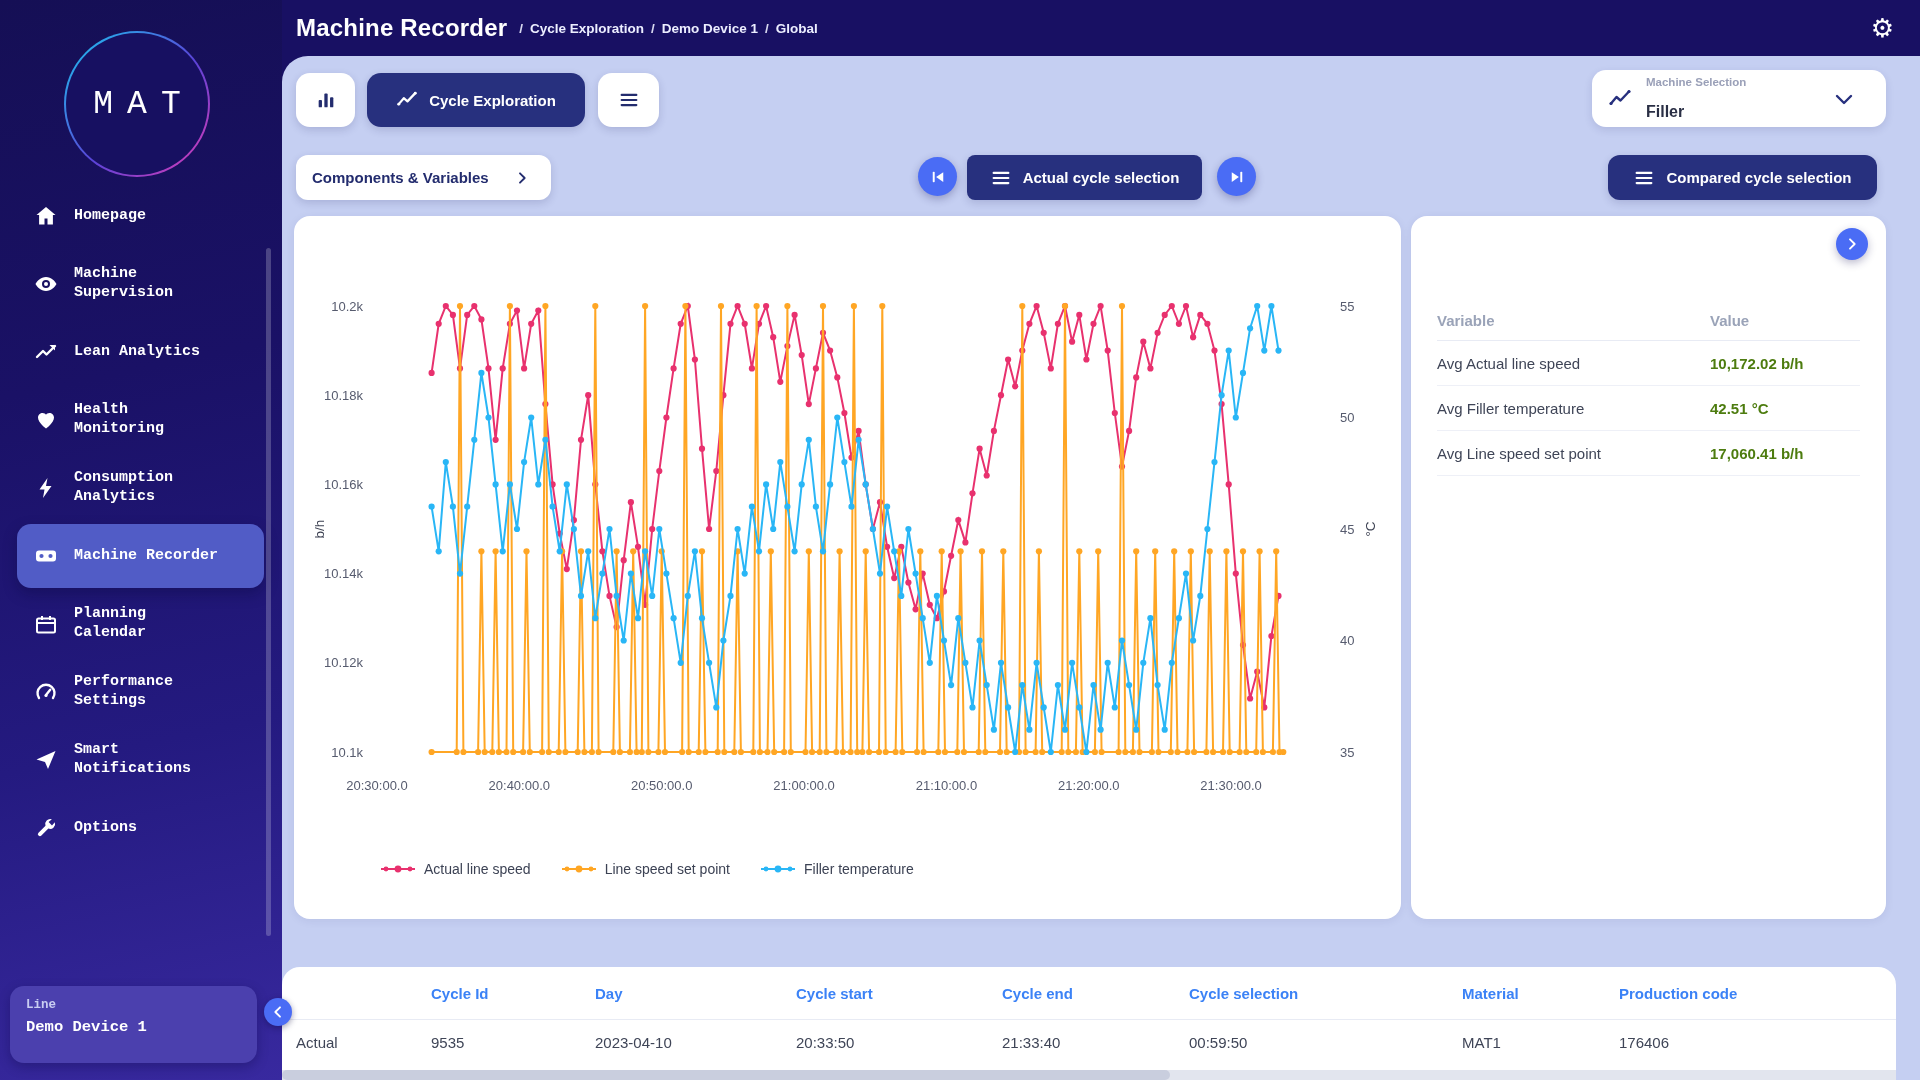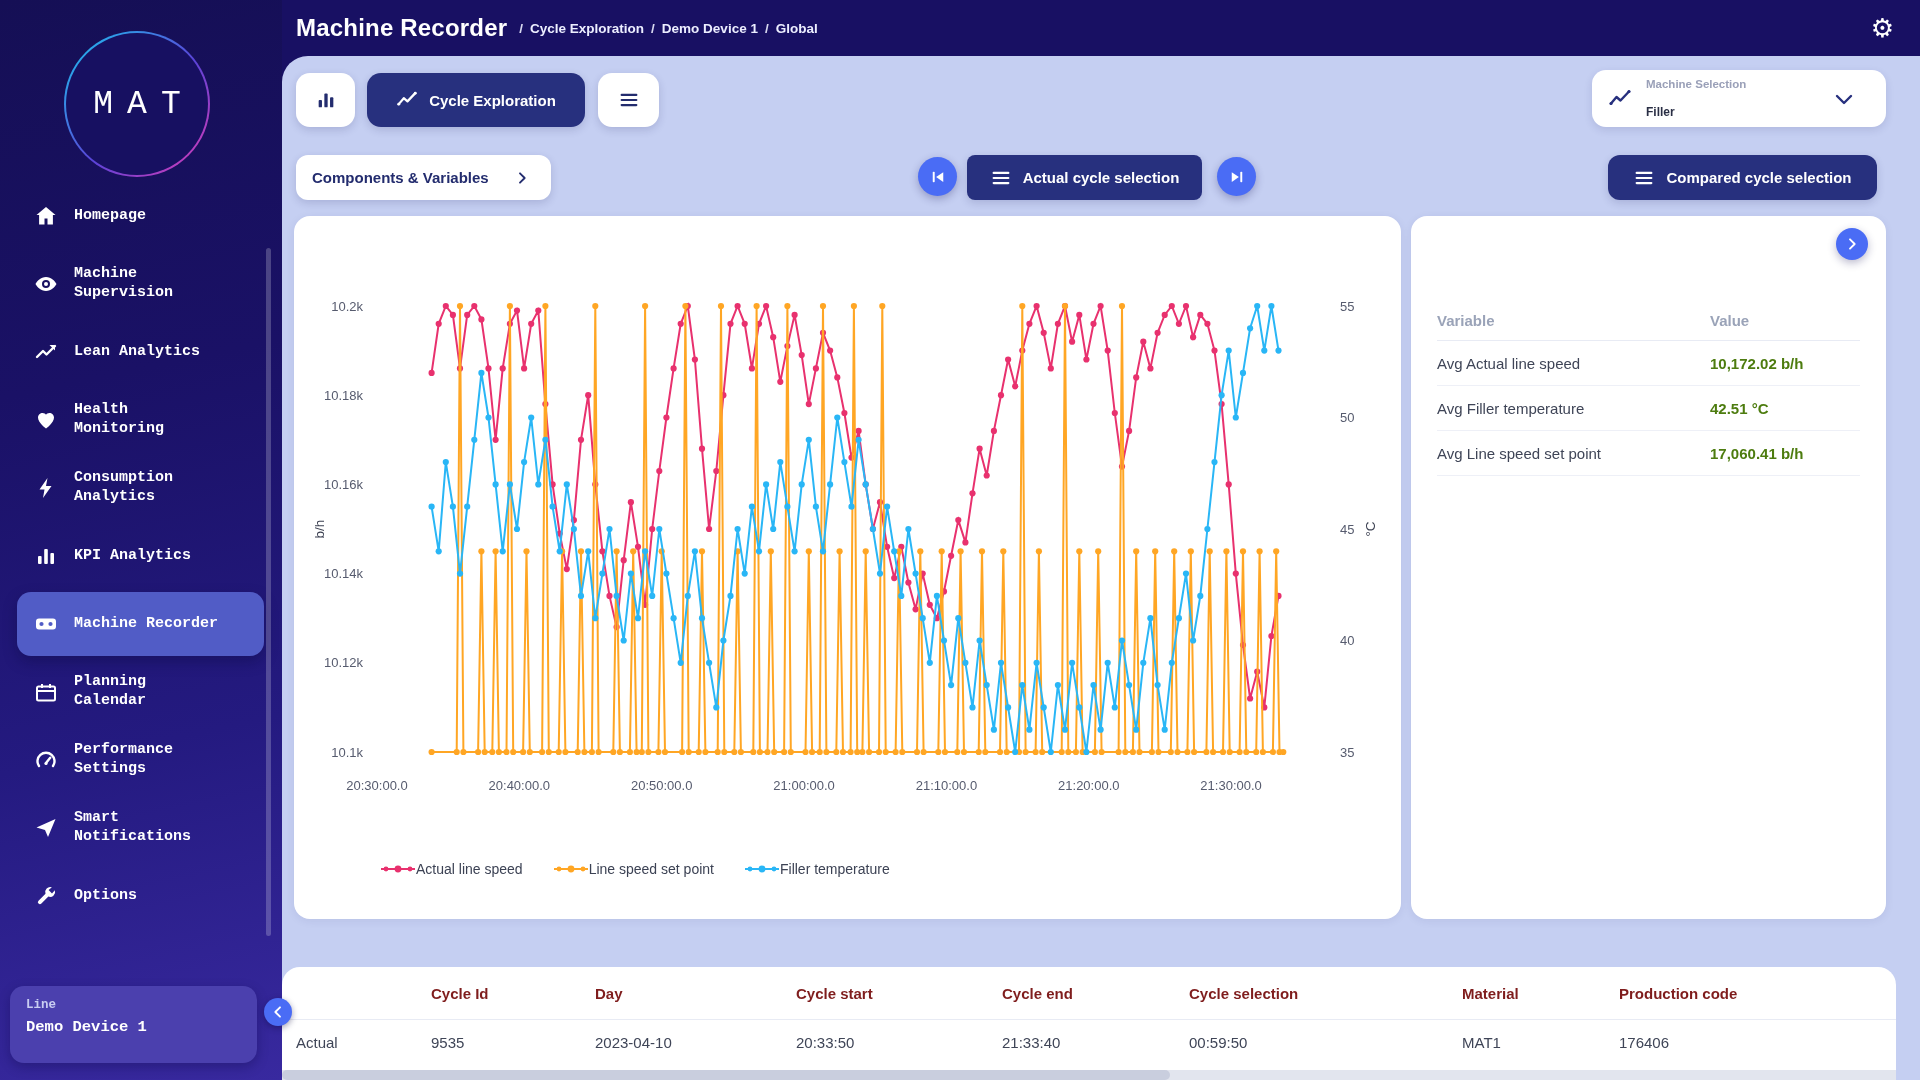--- a/index.html
+++ b/index.html
@@ -46,59 +46,59 @@
 
   #btn-chart-view{left:14px;top:17px;width:59px;height:54px;}
   #btn-cycle-exploration{left:85px;top:17px;width:218px;height:54px;border-radius:14px;}
   #btn-menu{left:316px;top:17px;width:61px;height:54px;}
 
   #machine-card{position:absolute;left:1310px;top:14px;width:294px;height:57px;background:#fff;border-radius:14px;display:flex;align-items:center;padding:0 16px;box-sizing:border-box;cursor:pointer;box-shadow:0 3px 9px rgba(25,22,90,.12);}
   #machine-card .icon{width:24px;height:24px;color:#27307e;margin-right:14px;}
   #machine-card .icon svg{width:24px;height:24px;}
   #ms-texts{display:flex;flex-direction:column;flex:1;}
   #ms-label{font-size:11.5px;color:#9aa0b8;font-weight:600;margin-bottom:15px;}
-  #ms-value{font-size:12px;color:#2a2f45;font-weight:600;}
+  #ms-value{font-size:16px;color:#2a2f45;font-weight:600;}
   #ms-chevron{width:20px;height:20px;color:#6a7085;}
   #ms-chevron svg{width:20px;height:20px;}
 
   #btn-components{left:14px;top:99px;width:255px;height:45px;border-radius:12px;justify-content:flex-start;padding:0 16px;box-sizing:border-box;}
   #btn-components .chev{width:16px;height:16px;margin-left:14px;color:#232c6e;}
   #btn-components .chev svg{width:16px;height:16px;}
   .circle-btn{position:absolute;width:39px;height:39px;border-radius:50%;border:none;background:#4a6cf5;color:#fff;display:flex;align-items:center;justify-content:center;cursor:pointer;box-shadow:0 3px 8px rgba(25,22,90,.3);padding:0;}
   .circle-btn svg{width:18px;height:18px;}
   #btn-skip-start{left:636px;top:101px;}
   #btn-actual{left:685px;top:99px;width:235px;height:45px;border-radius:8px;text-align:right;}
   #btn-skip-end{left:935px;top:101px;}
   #btn-compared{left:1326px;top:99px;width:269px;height:45px;border-radius:12px;}
 
   
   #chart-card{position:absolute;left:12px;top:160px;width:1107px;height:703px;background:#fff;border-radius:16px;box-shadow:0 2px 10px rgba(30,30,90,.07);}
   #chart-svg{position:absolute;left:0;top:0;}
   #chart-svg text{font-family:"Liberation Sans",sans-serif;font-size:13px;fill:#565b6e;}
   #chart-svg text.axis-label{font-size:13.5px;fill:#3a3f50;}
   #legend{position:absolute;left:86px;top:645px;display:flex;gap:30px;align-items:center;}
-  .legend-item{display:flex;align-items:center;cursor:pointer;}
+  .legend-item{display:flex;align-items:center;gap:8px;cursor:pointer;}
   .legend-label{font-size:14px;color:#3c4254;}
 
   
   #right-panel{position:absolute;left:1129px;top:160px;width:475px;height:703px;background:#fff;border-radius:16px;box-shadow:0 2px 10px rgba(30,30,90,.07);}
   #panel-collapse{position:absolute;top:12px;right:18px;width:32px;height:32px;border-radius:50%;border:none;background:#4a6cf5;color:#fff;display:flex;align-items:center;justify-content:center;cursor:pointer;box-shadow:0 3px 8px rgba(25,22,90,.3);padding:0;}
   #panel-collapse svg{width:16px;height:16px;}
   #stats{margin:84px 26px 0 26px;}
   .stats-head{display:grid;grid-template-columns:1fr 150px;height:40px;align-items:center;border-bottom:1px solid #e8ebf4;}
   .stats-head span{font-size:15px;font-weight:700;color:#9aa3b8;}
   .stats-row{display:grid;grid-template-columns:1fr 150px;height:44px;align-items:center;border-bottom:1px solid #eef0f7;}
   .stat-var{font-size:15px;color:#3f4557;}
   .stat-val{font-size:15px;font-weight:700;color:#4d7c0f;}
 
   
   #bottom-card{position:absolute;left:0;top:911px;width:1614px;height:113px;background:#fff;border-radius:18px 18px 0 0;overflow:hidden;}
   .ct-grid{display:grid;grid-template-columns:135px 164px 201px 206px 187px 273px 157px 1fr;padding-left:14px;align-items:center;}
   #ct-head{height:52px;border-bottom:1px solid #e8ebf4;}
-  #ct-head span{font-size:15px;font-weight:700;color:#7f1d1d;}
+  #ct-head span{font-size:15px;font-weight:700;color:#3b82f6;}
   #ct-row{height:44px;cursor:pointer;}
   #ct-row span{font-size:15px;color:#3f4557;}
   #table-scroll{position:absolute;left:0;bottom:0;width:100%;height:10px;background:#e2e5ee;}
   #table-scroll .thumb{position:absolute;left:0;top:0;height:10px;width:55%;background:#c9cede;border-radius:5px;cursor:grab;}
 </style>
 </head>
 <body>
 
 <div id="app">
 
@@ -156,30 +156,20 @@
           <span class="nav-label">Health Monitoring</span>
         </div>
         <div class="nav-item">
           <span class="icon">
             <svg viewBox="0 0 24 24">
               <path fill="currentColor" d="M13.5 2 5.5 13.5h5L9 22l8.5-12h-5.5z"></path>
             </svg>
           </span>
           <span class="nav-label">Consumption
 Analytics</span>
-        </div>
-        <div class="nav-item">
-          <span class="icon">
-            <svg viewBox="0 0 24 24">
-              <rect fill="currentColor" x="4" y="12" width="3.6" height="8" rx="1"></rect>
-              <rect fill="currentColor" x="10.2" y="5" width="3.6" height="15" rx="1"></rect>
-              <rect fill="currentColor" x="16.4" y="9" width="3.6" height="11" rx="1"></rect>
-            </svg>
-          </span>
-          <span class="nav-label">KPI Analytics</span>
         </div>
         <div class="nav-item active">
           <span class="icon">
             <svg viewBox="0 0 24 24">
               <path fill="currentColor" fill-rule="evenodd" d="M5 6.5h14a3 3 0 0 1 3 3v5a3 3 0 0 1-3 3H5a3 3 0 0 1-3-3v-5a3 3 0 0 1 3-3zm2.5 7.6a2.1 2.1 0 1 0 0-4.2 2.1 2.1 0 0 0 0 4.2zm9 0a2.1 2.1 0 1 0 0-4.2 2.1 2.1 0 0 0 0 4.2z"></path>
             </svg>
           </span>
           <span class="nav-label">Machine Recorder</span>
         </div>
         <div class="nav-item">

